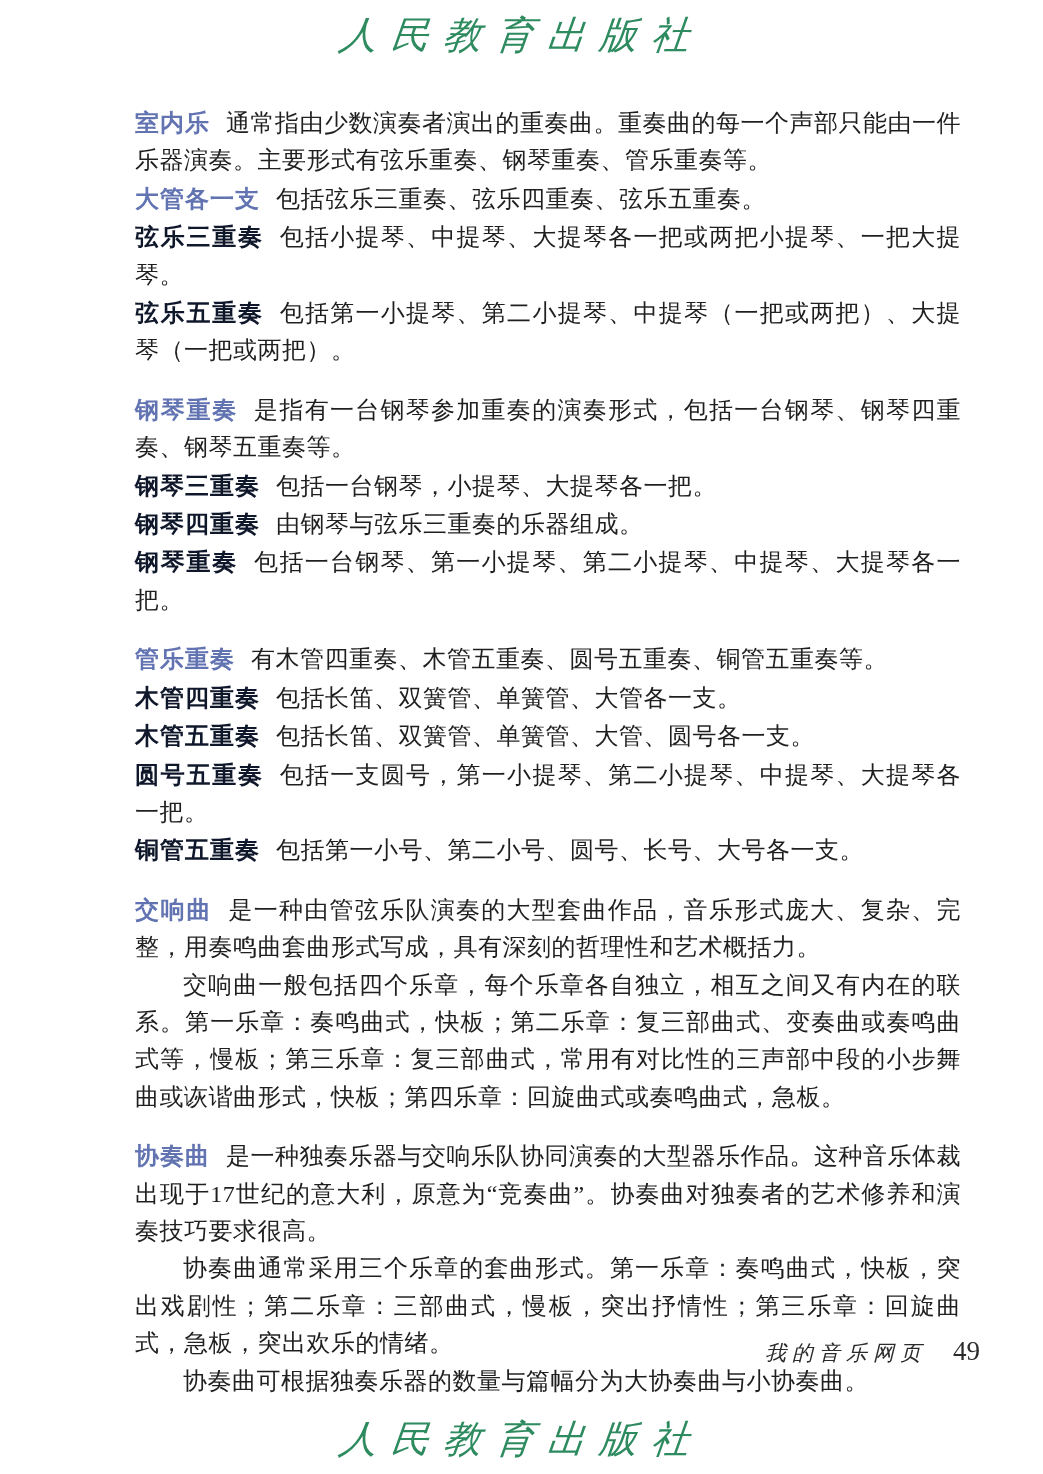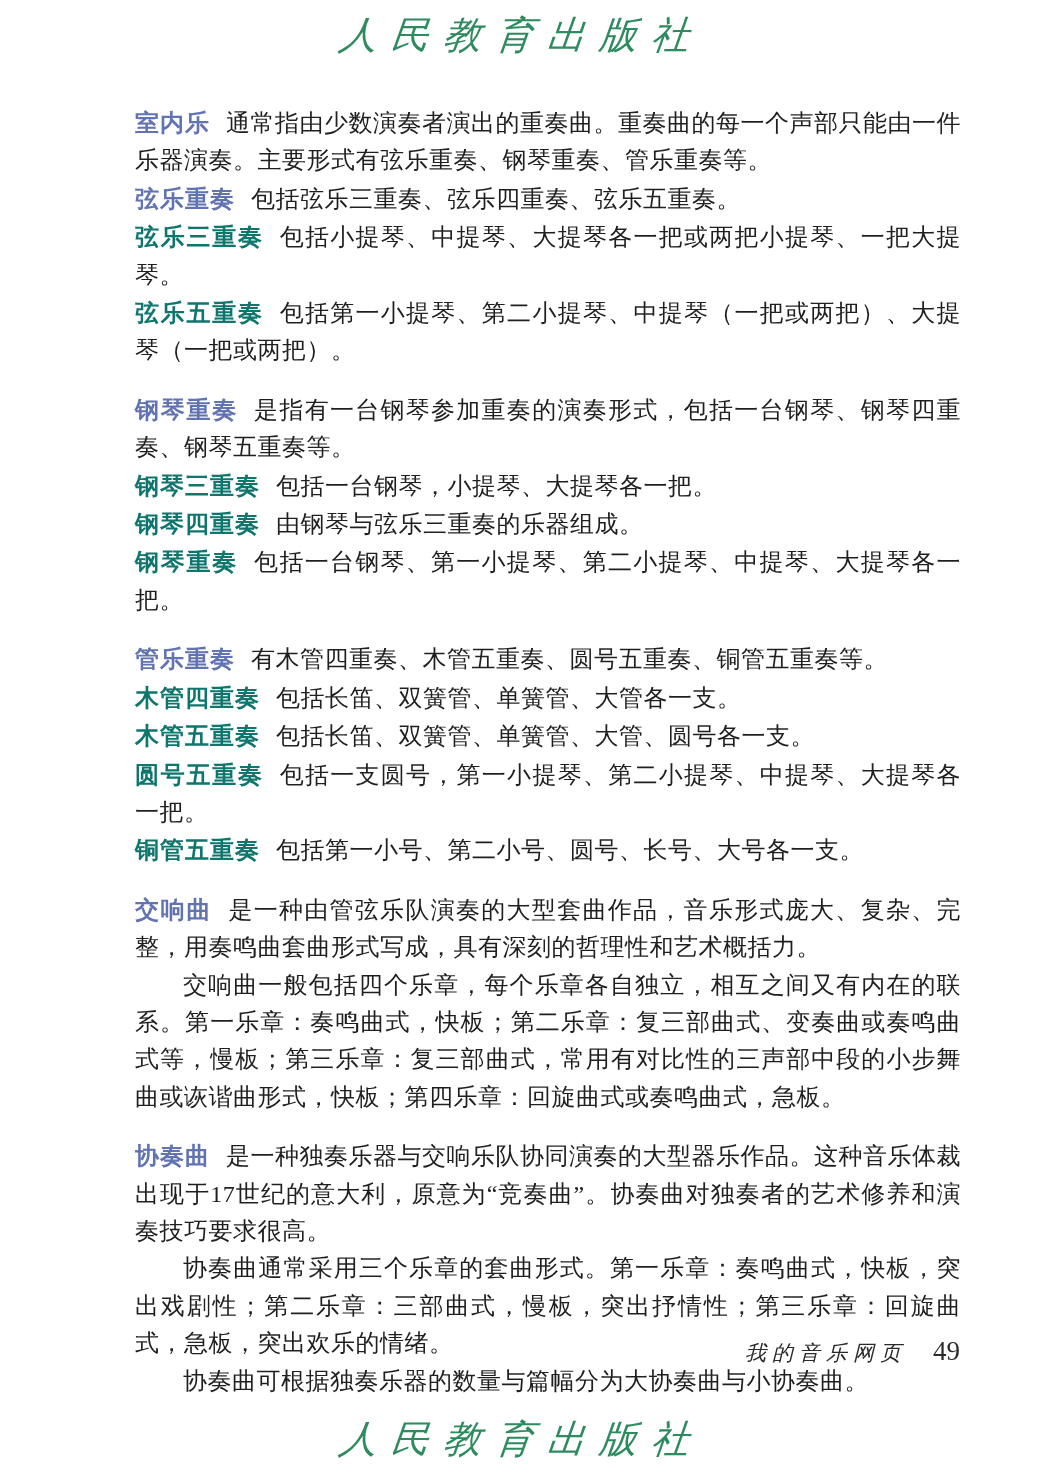--- a/index.html
+++ b/index.html
@@ -45,28 +45,29 @@
     letter-spacing:0.5px;
   }
   .para.indent{text-indent:2em;}
   .term{
     font-family:"Liberation Sans","DejaVu Sans",sans-serif;
     font-weight:bold;
     margin-right:16px;
     letter-spacing:1px;
   }
   .term-blue{color:var(--term-blue);}
-  .term-black{color:#0f766e;}
+  .term-black{color:#0f172a;}
   .footer{
     position:absolute;
     top:1336px;
     left:0;
     width:960px;
     text-align:right;
     white-space:nowrap;
+    padding-left:20px;
   }
   .footer-label{
     font-family:"DejaVu Serif",serif;
     font-style:italic;
     font-size:21px;
     letter-spacing:6px;
     color:#2b2b2b;
   }
   .page-number{
     font-family:"Liberation Serif",serif;
@@ -77,21 +78,21 @@
   }
 </style>
 </head>
 <body>
 
 <div class="logo logo-top">人民教育出版社</div>
 
 <div class="content">
     <div class="section">
       <p class="para"><span class="term term-blue">室内乐</span><span>通常指由少数演奏者演出的重奏曲。重奏曲的每一个声部只能由一件乐器演奏。主要形式有弦乐重奏、钢琴重奏、管乐重奏等。</span></p>
-      <p class="para"><span class="term term-blue">弦乐重奏</span><span>包括弦乐三重奏、弦乐四重奏、弦乐五重奏。</span></p>
+      <p class="para"><span class="term term-blue">大管各一支</span><span>包括弦乐三重奏、弦乐四重奏、弦乐五重奏。</span></p>
       <p class="para"><span class="term term-black">弦乐三重奏</span><span>包括小提琴、中提琴、大提琴各一把或两把小提琴、一把大提琴。</span></p>
       <p class="para"><span class="term term-black">弦乐五重奏</span><span>包括第一小提琴、第二小提琴、中提琴（一把或两把）、大提琴（一把或两把）。</span></p>
     </div>
     <div class="section">
       <p class="para"><span class="term term-blue">钢琴重奏</span><span>是指有一台钢琴参加重奏的演奏形式，包括一台钢琴、钢琴四重奏、钢琴五重奏等。</span></p>
       <p class="para"><span class="term term-black">钢琴三重奏</span><span>包括一台钢琴，小提琴、大提琴各一把。</span></p>
       <p class="para"><span class="term term-black">钢琴四重奏</span><span>由钢琴与弦乐三重奏的乐器组成。</span></p>
       <p class="para"><span class="term term-black">钢琴重奏</span><span>包括一台钢琴、第一小提琴、第二小提琴、中提琴、大提琴各一把。</span></p>
     </div>
     <div class="section">

